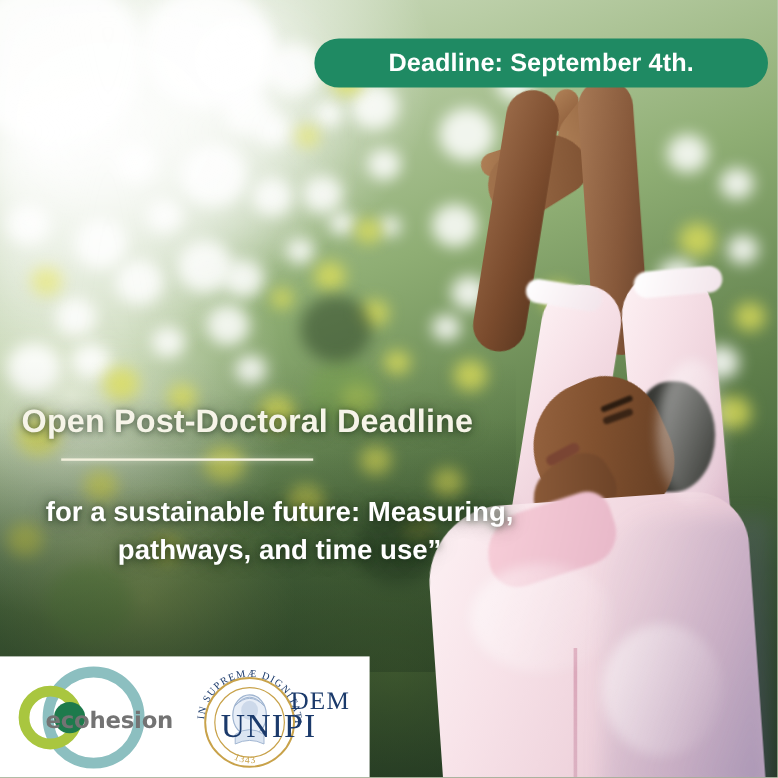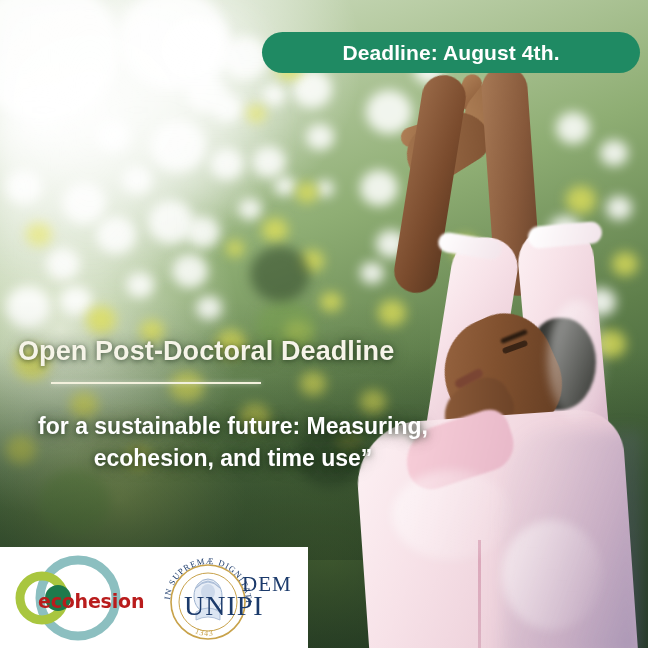--- a/index.html
+++ b/index.html
@@ -305,21 +305,21 @@
   #logo-unipi {
     position: relative;
     width: 146px; height: 92px;
     flex: none;
   }
   .eco-wordmark {
     position: absolute;
     left: 32px; top: 36px;
     font-size: 19px;
     font-weight: bold;
-    color: #b91c1c;
+    color: #737373;
     letter-spacing: -.2px;
     font-family: "DejaVu Sans", sans-serif;
   }
   .unipi-dem, .unipi-name {
     position: absolute;
     font-family: "Liberation Serif", serif;
     color: #1b3a6b;
     font-weight: normal;
     letter-spacing: 1px;
   }
@@ -436,29 +436,29 @@
     <div class="torso cloth-pink"></div>
     <div class="torso-shadow"></div>
     <div class="collar"></div>
     <div class="zip"></div>
     <div class="fold" style="left:40px; top:470px; width:120px; height:90px;"></div>
     <div class="fold" style="left:150px; top:520px; width:100px; height:110px;"></div>
     <div class="fold" style="left:196px; top:300px; width:60px; height:120px;"></div>
   </div>
 
   <div id="deadline-pill">
-    <span class="label">Deadline: August 4th.</span>
+    <span class="label">Deadline: September 4th.</span>
   </div>
 
   <div id="headline">
     <div class="title">Open Post-Doctoral Deadline</div>
     <div id="title-rule"></div>
     <div id="subtitle">
       <span class="ln">for a sustainable future: Measuring,</span>
-      <span class="ln">ecohesion, and time use”</span>
+      <span class="ln">pathways, and time use”</span>
     </div>
   </div>
 
   <div id="logo-bar">
 
     <div id="logo-ecohesion">
       <svg width="150" height="88" viewBox="0 0 150 88">
         <circle cx="72" cy="44" r="38" fill="none" stroke="#8cbfc0" stroke-width="9"></circle>
         <circle cx="36" cy="44" r="22" fill="none" stroke="#a9c63f" stroke-width="9"></circle>
         <circle cx="52" cy="44" r="13" fill="#1d7a4c"></circle>

